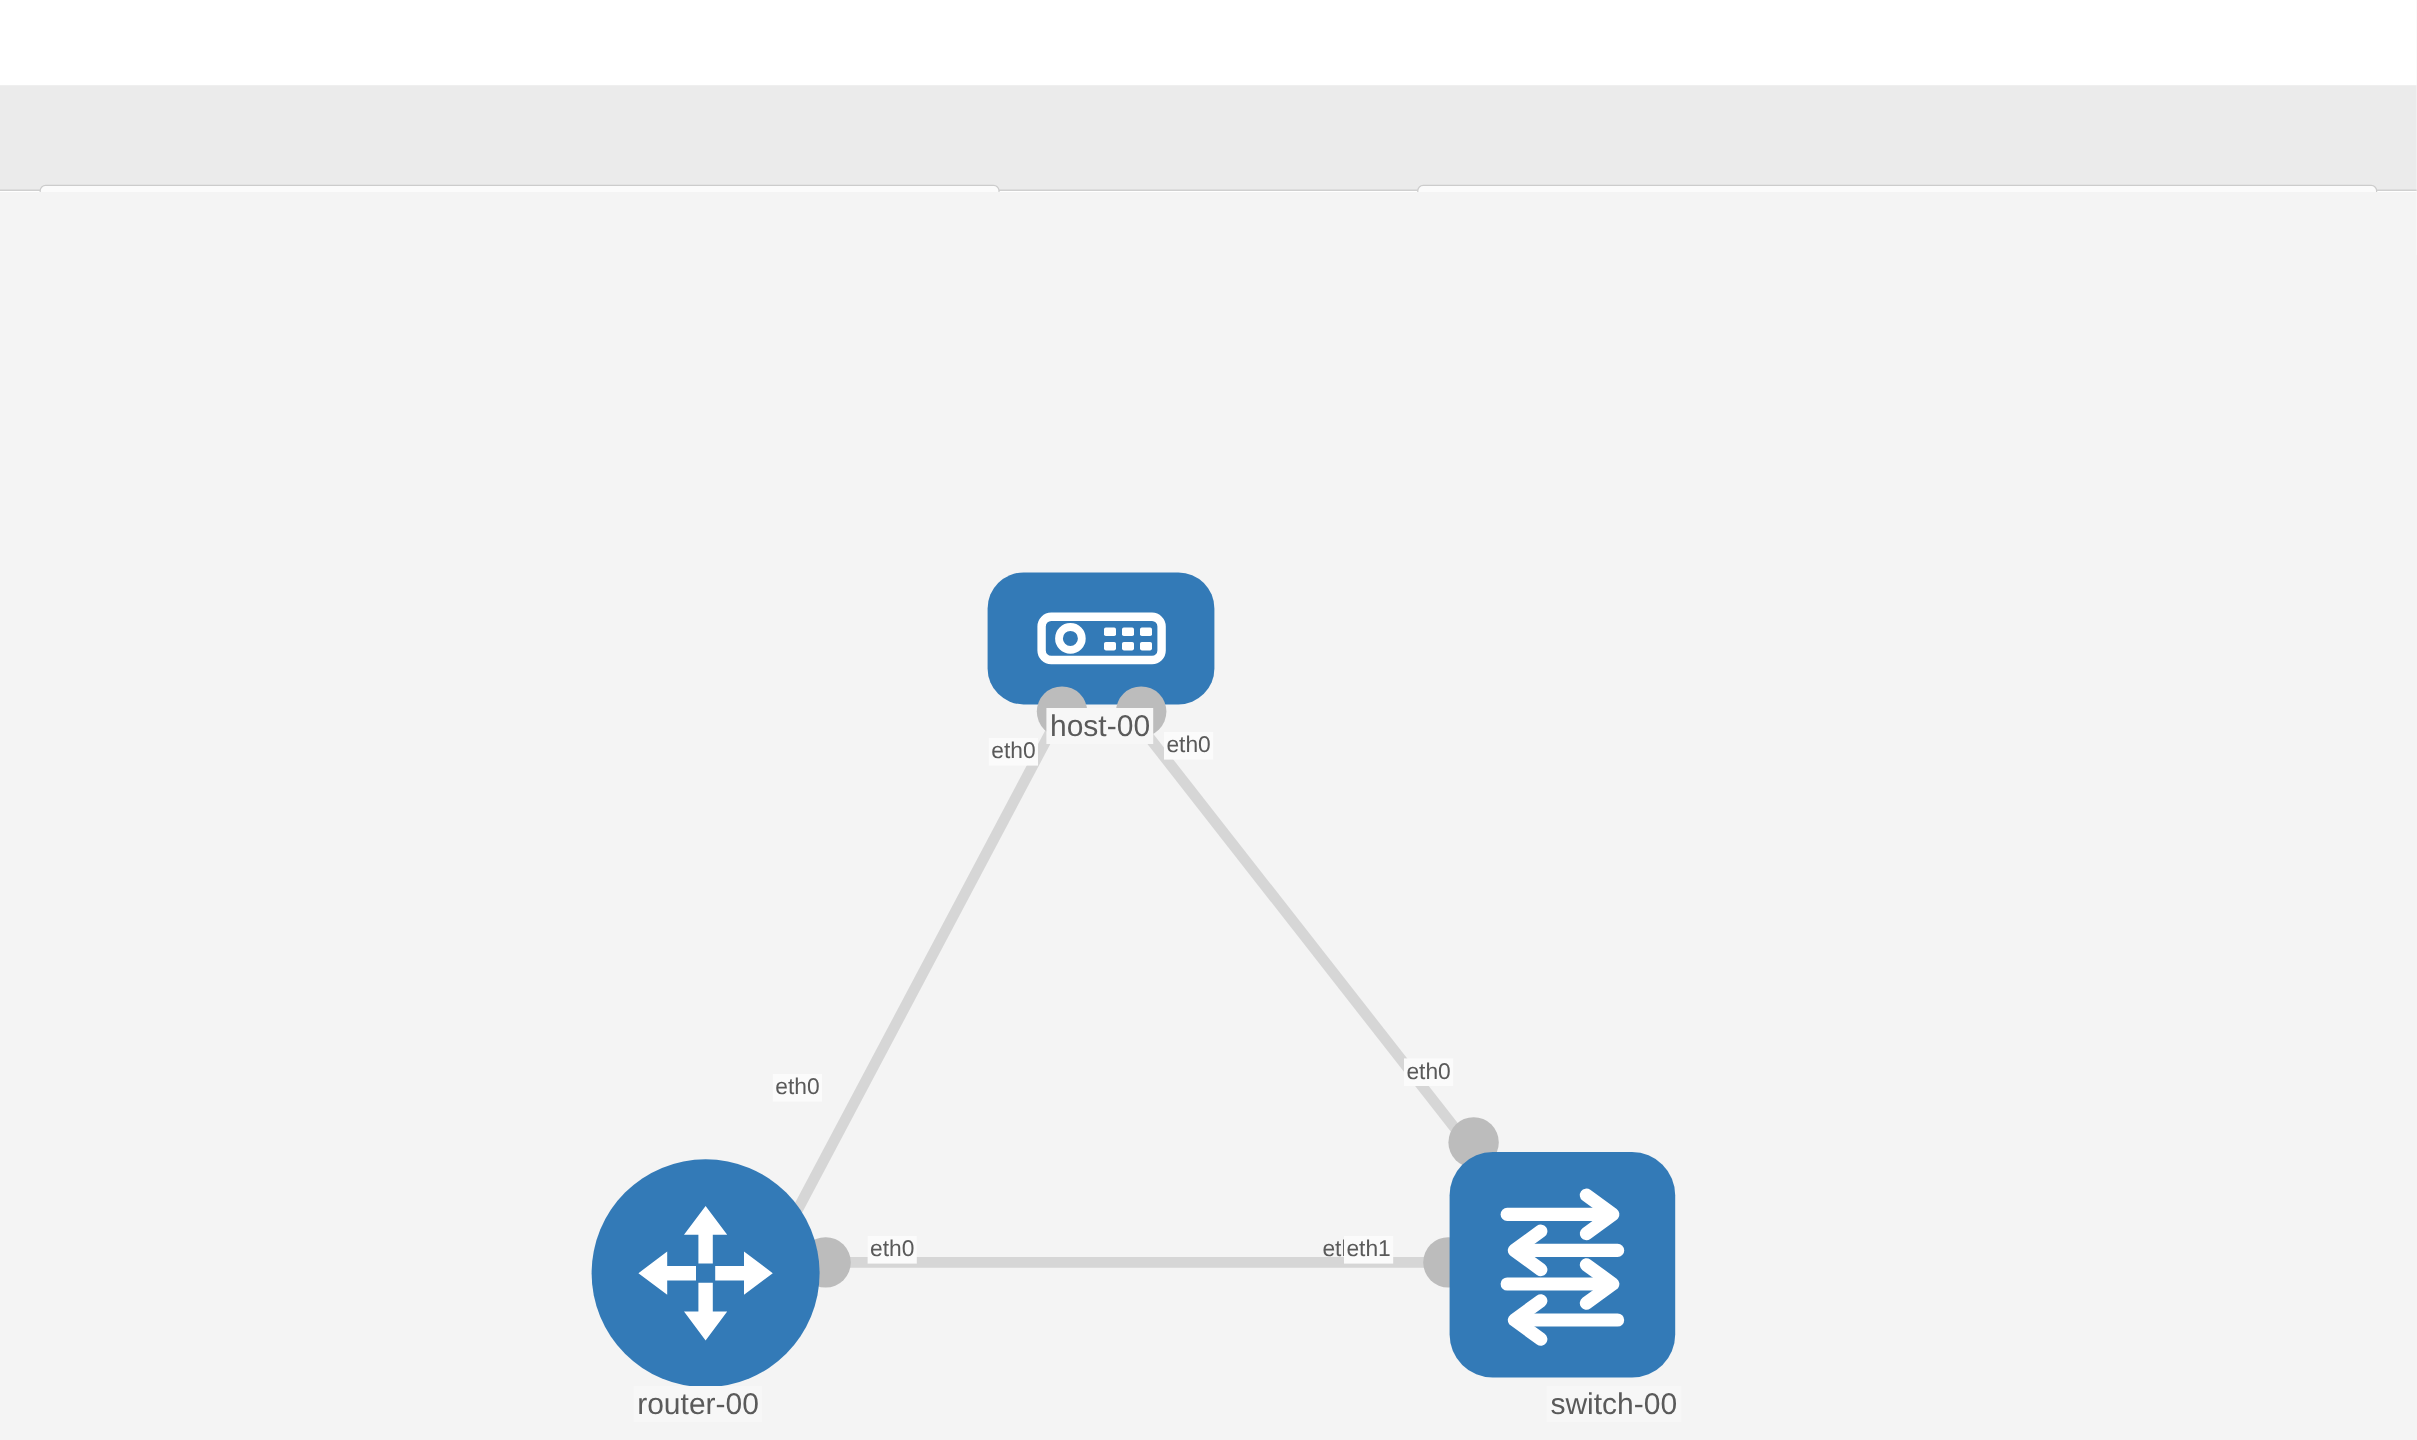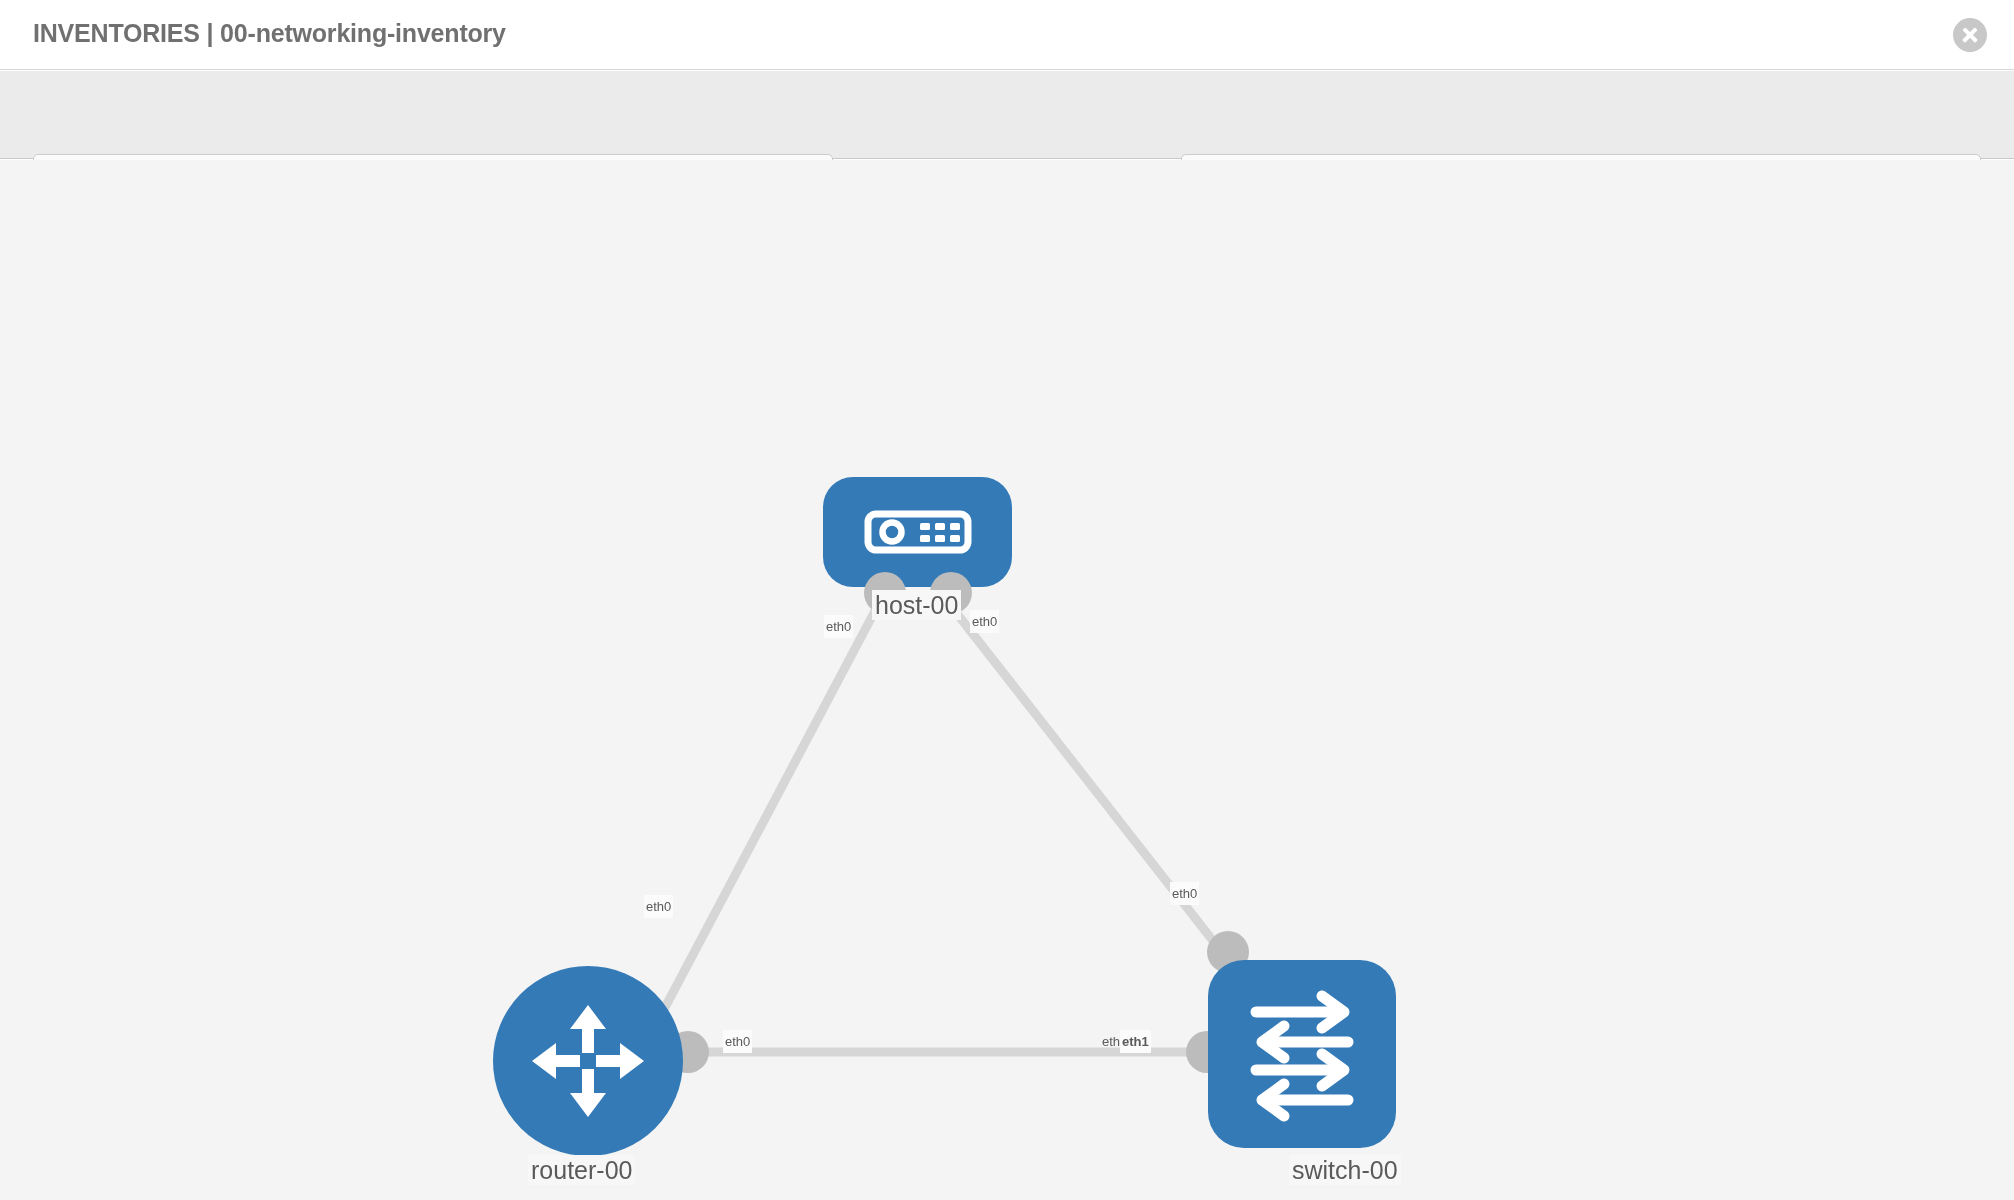--- a/index.html
+++ b/index.html
@@ -83,33 +83,29 @@
     position: absolute; white-space: nowrap;
     font-size: 25px; color: #5a5a5a; background: #f7f7f7;
     padding: 0 3px; line-height: 30px;
   }
   .port {
     position: absolute; width: 42px; height: 42px;
     border-radius: 50%; background: #bcbcbc;
   }
   .iface-label {
     position: absolute; white-space: nowrap;
-    font-size: 13px; color: #5a5a5a; background: #fbfbfb;
+    font-size: 19px; color: #5a5a5a; background: #fbfbfb;
     padding: 0 2px; line-height: 23px;
   }
 </style>
 </head>
 <body>
 
 <div id="app">
 
-  <div class="header">
-    <div class="header-title">INVENTORIES | 00-networking-inventory</div>
-    <div class="close-btn"></div>
-  </div>
 
   <div class="toolbar">
 
     <div class="select-box" id="actions-select">
       <span class="sel-label">ACTIONS</span>
       <span class="caret"></span>
     </div>
 
     <div class="tool-icon" id="wrench-btn">
       <svg width="44" height="44" viewBox="0 0 44 44" aria-hidden="true">
@@ -207,19 +203,19 @@
               <path d="M22 84 L108 84"></path>
               <path d="M88 68 L110 84 L88 100"></path>
               <path d="M114 114 L30 114"></path>
               <path d="M50 98 L28 114 L50 130"></path>
             </g>
           </svg>
         </div>
         <div class="node-label" style="left:1245px; top:995px;margin-left:44px;">switch-00</div>
         <div class="iface-label" style="left:1170px; top:722px;">eth0</div>
         <div class="iface-label" style="left:1100px; top:870px; background:transparent;">eth</div>
-        <div class="iface-label" style="left:1120px; top:870px;font-weight:bold;">eth1</div>
+        <div class="iface-label" style="left:1120px; top:870px;">eth1</div>
       </div>
 
     </div>
 
   </div>
 </div>
 
 </body></html>

